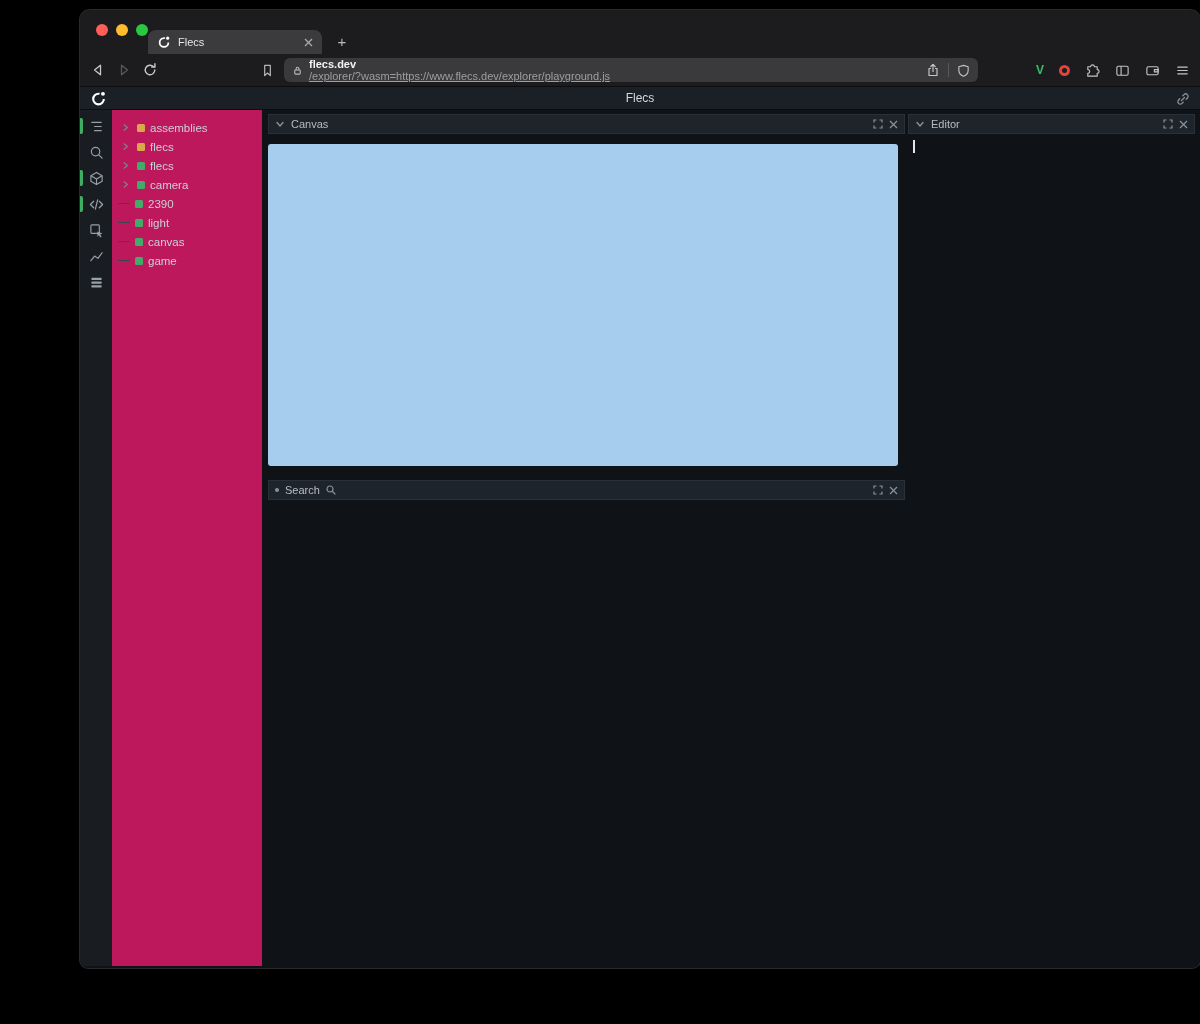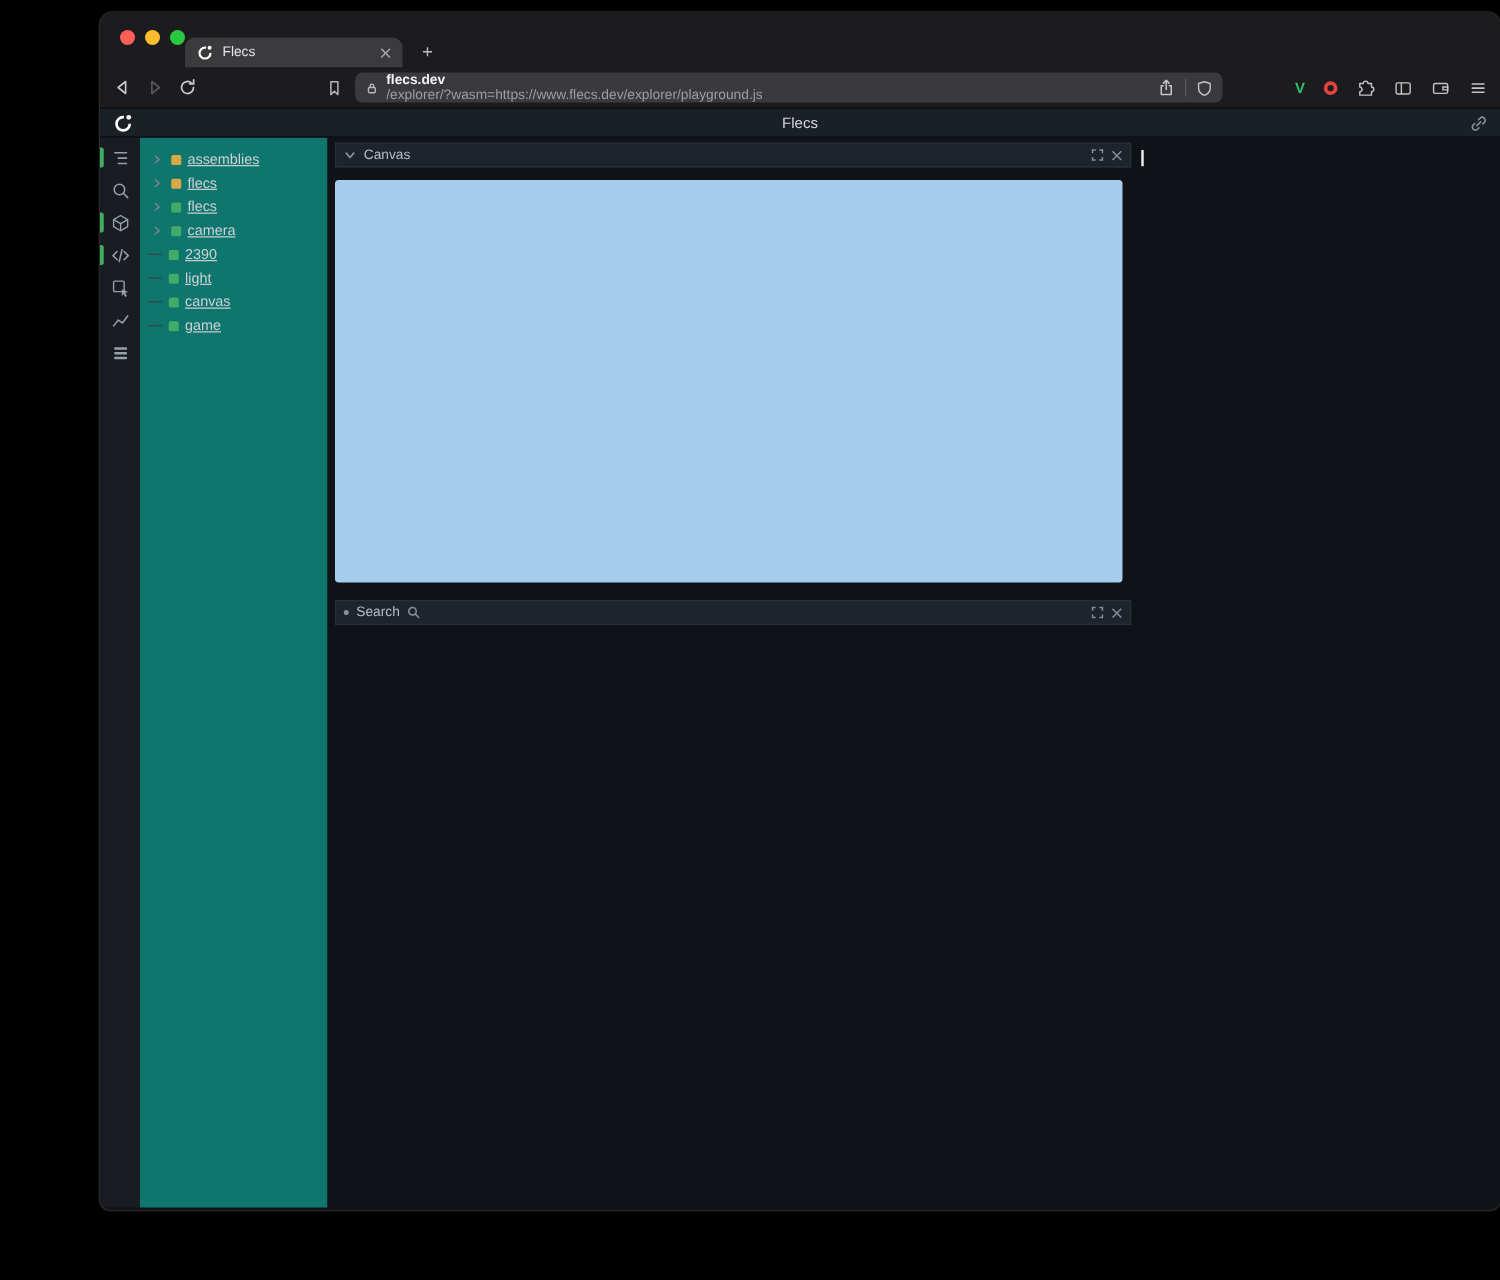--- a/index.html
+++ b/index.html
@@ -38,21 +38,21 @@
   .navbtns { position:absolute; left:10px; top:0; height:32px; display:flex; align-items:center; gap:10px; color:#c7c8ca; }
   .navbtns .dim { opacity:.35; }
   .bookmark-wrap { position:absolute; left:180px; top:0; height:32px; display:flex; align-items:center; color:#b4b5b7; }
   .urlbar {
     position:absolute; left:204px; top:4px; width:694px; height:24px;
     background:#3a3a3d; border-radius:6px;
     display:flex; align-items:center; gap:6px; padding:0 8px;
     font-size:11px; white-space:nowrap; overflow:hidden;
   }
   .url-domain { color:#f2f3f4; font-weight:bold; }
-  .url-path { color:#9d9ea1; overflow:hidden; text-overflow:ellipsis; }
+  .url-path { color:#9d9ea1; overflow:hidden; text-overflow:ellipsis;text-decoration:underline; }
   .url-spacer { flex:1; }
   .url-sep { width:1px; height:14px; background:#58595c; }
   .url-right { display:flex; align-items:center; gap:8px; color:#c3c4c6; }
   .extrow {
     position:absolute; right:10px; top:0; height:32px;
     display:flex; align-items:center; gap:15px; color:#c3c4c6;
   }
   .ext-v { font-size:12px; font-weight:bold; }
   .ext-ring { width:11px; height:11px; border-radius:50%; border:3px solid #e1443c; }
   
@@ -69,21 +69,21 @@
     width:32px; background:#191d22; padding-top:8px;
     display:flex; flex-direction:column; align-items:center; gap:10px;
   }
   .rail-item {
     position:relative; width:32px; height:16px;
     display:flex; align-items:center; justify-content:center;
     color:#98a0a8;
   }
   .rail-item .indicator { position:absolute; left:0; top:0; width:3px; height:16px; border-radius:0 2px 2px 0; }
   .tree {
-    width:150px; background:#0f766e; padding-top:8px; overflow:hidden;text-decoration:underline;
+    width:150px; background:#be185d; padding-top:8px; overflow:hidden;
   }
   .tree-row {
     height:19px; display:flex; align-items:center; gap:5px; padding-left:6px;
     font-size:11.5px; color:#ccd1d6;
   }
   .tree-row .lead { width:14px; display:flex; align-items:center; justify-content:center; color:#7a828b; }
   .tree-row .dash { width:12px; height:1px; background:#3d444c; }
   .tree-row .sq { width:8px; height:8px; border-radius:1.5px; flex:0 0 auto; }
   .main { flex:1; background:#0f1216; position:relative; }
   .panel { position:absolute; }
@@ -391,20 +391,40 @@
           <span class="hicon">
               <svg width="9" height="9" viewBox="0 0 9 9" stroke="currentColor" stroke-width="1.2">
                 <line x1="1" y1="1" x2="8" y2="8"></line>
                 <line x1="8" y1="1" x2="1" y2="8"></line>
               </svg>
             </span>
         </div>
       </div>
 
       <div class="panel editor-panel">
+        <div class="panel-header">
+          <span class="hicon">
+              <svg width="10" height="10" viewBox="0 0 10 10" fill="none" stroke="currentColor" stroke-width="1.4" stroke-linecap="round">
+                <polyline points="2 3.5 5 7 8 3.5"></polyline>
+              </svg>
+            </span>
+          <span class="panel-title">Editor</span>
+          <span class="sp"></span>
+          <span class="hicon">
+              <svg width="10" height="10" viewBox="0 0 10 10" fill="none" stroke="currentColor" stroke-width="1.2">
+                <path d="M1 3.5 V1 H3.5 M6.5 1 H9 V3.5 M9 6.5 V9 H6.5 M3.5 9 H1 V6.5"></path>
+              </svg>
+            </span>
+          <span class="hicon">
+              <svg width="9" height="9" viewBox="0 0 9 9" stroke="currentColor" stroke-width="1.2">
+                <line x1="1" y1="1" x2="8" y2="8"></line>
+                <line x1="8" y1="1" x2="1" y2="8"></line>
+              </svg>
+            </span>
+        </div>
         <div class="editor-body">
           <span class="caret"></span>
         </div>
       </div>
 
     </div>
   </div>
 </div>
 
 </body></html>

